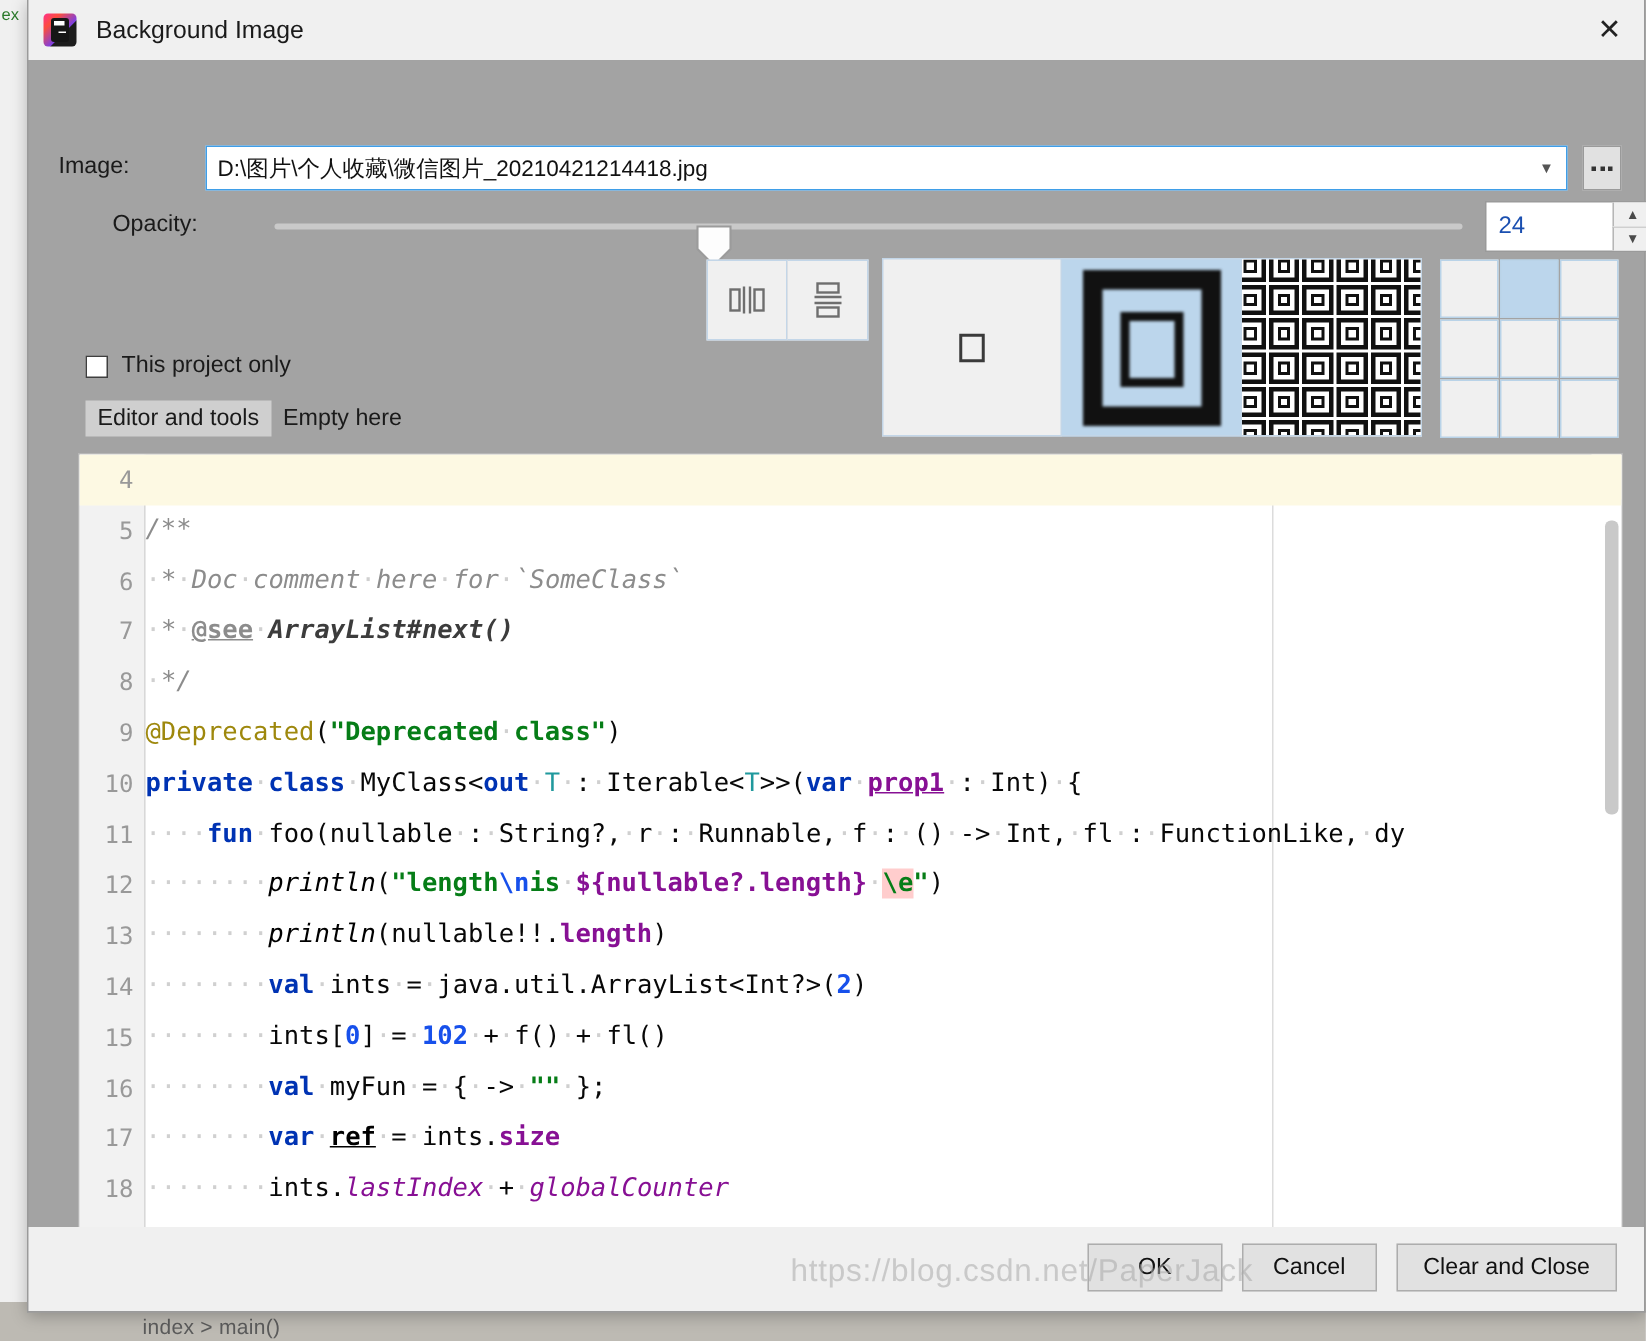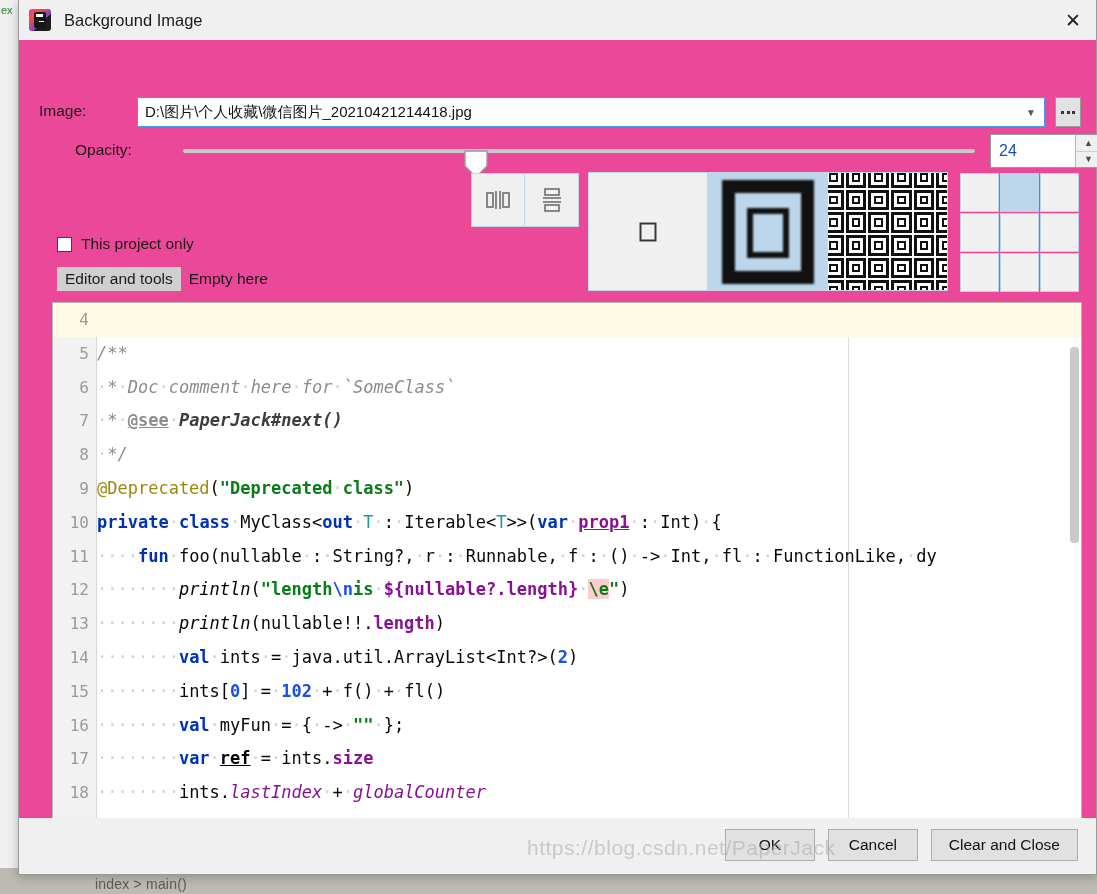--- a/index.html
+++ b/index.html
@@ -36,21 +36,21 @@
     position: absolute; right: 0; top: 0; width: 14px; height: 894px;
     background: #b9b6af;
   }
   .ide-right-tab {
     position: absolute; right: 16px; top: 30px; font-size: 11px; color: #2a7a2a;
   }
 
   
   #dialog {
     position: absolute; left: 18px; top: 0; width: 1079px; height: 875px;
-    background: #ec4899;
+    background: #a3a3a3;
     border: 1px solid #9a9a9a;
     border-top: none;
     box-shadow: 0 2px 10px rgba(0,0,0,.25);
   }
   .titlebar {
     position: relative; height: 40px; background: #f0f0f0;
     display: flex; align-items: center;
   }
   .app-icon {
     width: 22px; height: 22px; margin-left: 10px; position: relative;
@@ -470,21 +470,21 @@
           <span class="src"><span class="cmt">/**</span></span>
         </div>
 
         <div class="cl">
           <span class="ln">6</span>
           <span class="src"><span class="ws">·</span><span class="cmt">*</span><span class="ws">·</span><span class="cmt">Doc</span><span class="ws">·</span><span class="cmt">comment</span><span class="ws">·</span><span class="cmt">here</span><span class="ws">·</span><span class="cmt">for</span><span class="ws">·</span><span class="cmt">`SomeClass`</span></span>
         </div>
 
         <div class="cl">
           <span class="ln">7</span>
-          <span class="src"><span class="ws">·</span><span class="cmt">*</span><span class="ws">·</span><span class="tag">@see</span><span class="ws">·</span><span class="tagb">PaperJack#next()</span></span>
+          <span class="src"><span class="ws">·</span><span class="cmt">*</span><span class="ws">·</span><span class="tag">@see</span><span class="ws">·</span><span class="tagb">ArrayList#next()</span></span>
         </div>
 
         <div class="cl">
           <span class="ln">8</span>
           <span class="src"><span class="ws">·</span><span class="cmt">*/</span></span>
         </div>
 
         <div class="cl">
           <span class="ln">9</span>
           <span class="src"><span class="ann">@Deprecated</span><span class="pln">(</span><span class="str">"Deprecated</span><span class="ws">·</span><span class="str">class"</span><span class="pln">)</span></span>

